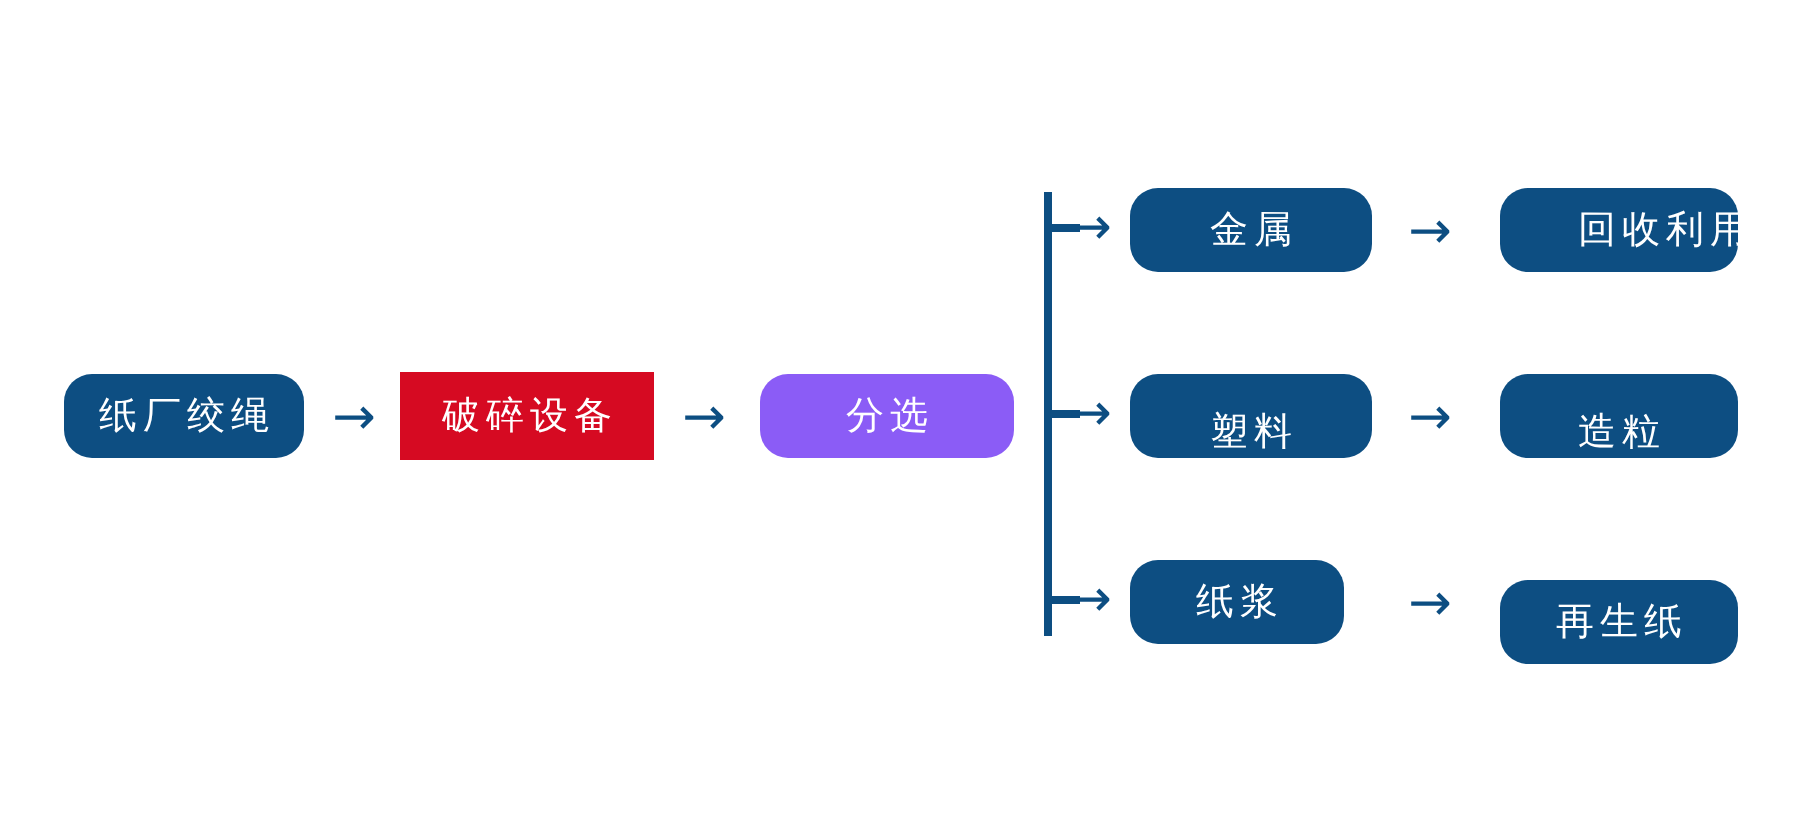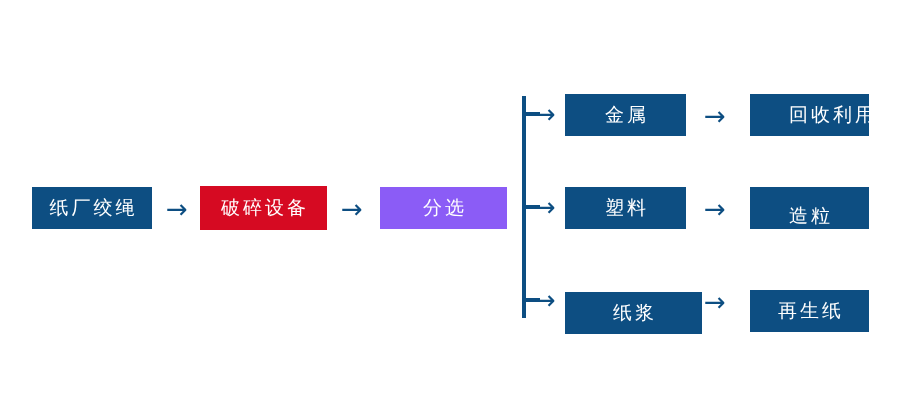--- a/index.html
+++ b/index.html
@@ -24,21 +24,21 @@
     align-items: center;
     justify-content: center;
     color: #ffffff;
     font-size: 19px;
     letter-spacing: 3px;
     text-indent: 3px;
     font-family: "DejaVu Sans", "Liberation Sans", sans-serif;
     white-space: nowrap;
     box-sizing: border-box;
   }
-  .node-box.blue  { background: #0d4e82; }
+  .node-box.blue  { background: #0d4e82; border-radius: 14px; }
   .node-box.red   { background: #d60a22; }
 
   .arrow {
     position: absolute;
     color: #0d4e82;
     font-size: 26px;
     line-height: 1;
     font-family: "DejaVu Sans", sans-serif;
     display: flex;
     align-items: center;
@@ -85,29 +85,29 @@
     <div class="branch-arrow" style="left: 530px; top: 100px; width: 30px; height: 28px;">→</div>
     <div class="node-box blue" style="left: 565px; top: 94px; width: 121px; height: 42px;">
       <span>金属</span>
     </div>
     <div class="arrow" style="left: 700px; top: 102px; width: 30px; height: 28px;">→</div>
     <div class="node-box blue" style="left: 750px; top: 94px; width: 119px; height: 42px; padding-left: 44px;">
       <span>回收利用</span>
     </div>
     <div class="branch-stub" style="left: 522px; top: 205px; width: 18px; height: 4px;"></div>
     <div class="branch-arrow" style="left: 530px; top: 193px; width: 30px; height: 28px;">→</div>
-    <div class="node-box blue" style="left: 565px; top: 187px; width: 121px; height: 42px;">
+    <div class="node-box blue" style="left: 565px; top: 187px; width: 121px; height: 42px; align-items: flex-end;">
       <span>塑料</span>
     </div>
     <div class="arrow" style="left: 700px; top: 195px; width: 30px; height: 28px;">→</div>
     <div class="node-box blue" style="left: 750px; top: 187px; width: 119px; height: 42px; align-items: flex-end;">
       <span>造粒</span>
     </div>
     <div class="branch-stub" style="left: 522px; top: 298px; width: 18px; height: 4px;"></div>
     <div class="branch-arrow" style="left: 530px; top: 286px; width: 30px; height: 28px;">→</div>
-    <div class="node-box blue" style="left: 565px; top: 280px; width: 137px; height: 42px; margin-top: 12px;">
+    <div class="node-box blue" style="left: 565px; top: 280px; width: 107px; height: 42px;">
       <span>纸浆</span>
     </div>
     <div class="arrow" style="left: 700px; top: 288px; width: 30px; height: 28px;">→</div>
     <div class="node-box blue" style="left: 750px; top: 280px; width: 119px; height: 42px; margin-top: 10px;">
       <span>再生纸</span>
     </div>
   </div>
 
 </body></html>

